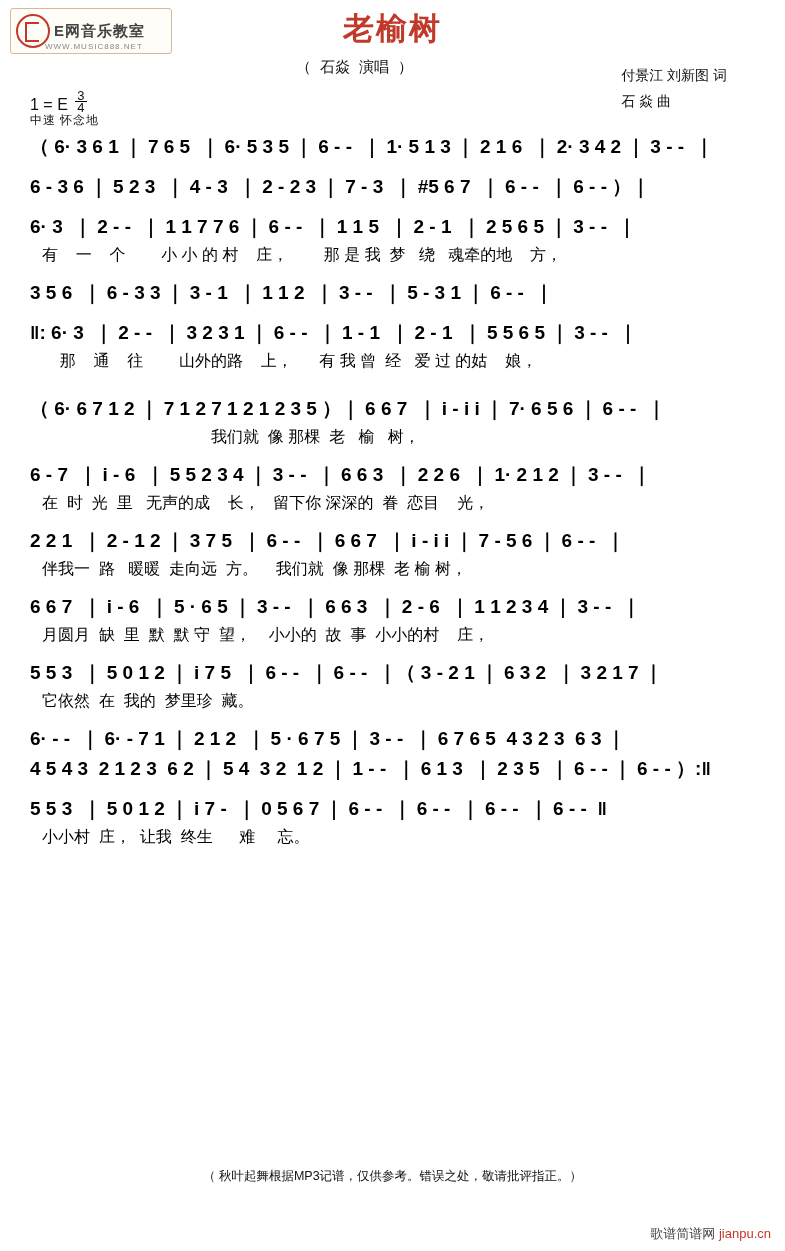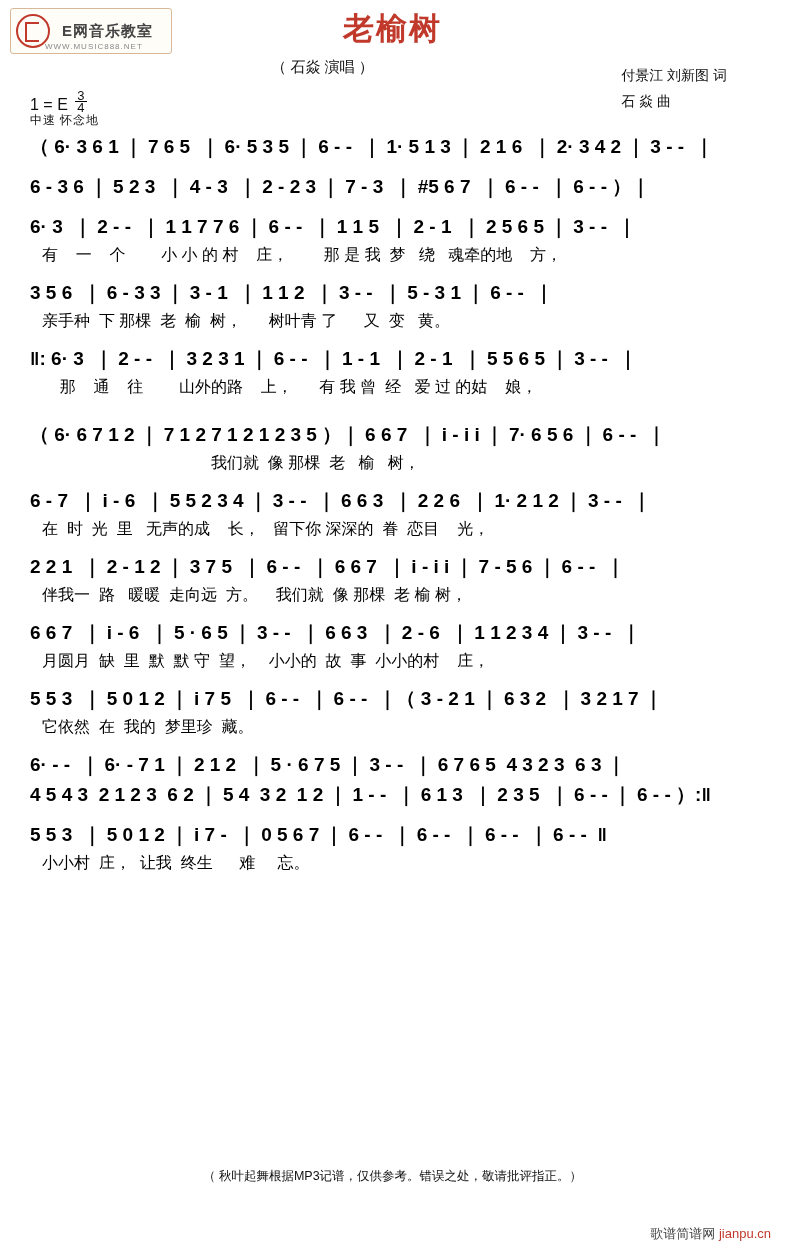--- a/index.html
+++ b/index.html
@@ -20,35 +20,35 @@
   .logo .mark{
     width:30px;height:30px;margin-left:5px;border-radius:50%;
     border:2px solid #c0392b;position:relative;flex:none;
   }
   .logo .mark:after{
     content:"";position:absolute;left:7px;top:6px;width:12px;height:16px;
     border-left:2px solid #c0392b;border-top:2px solid #c0392b;border-bottom:2px solid #c0392b;
   }
   .logo .ltext{
     font-family:"Liberation Sans",sans-serif;font-size:15px;font-weight:bold;
-    color:#444;margin-left:12px;letter-spacing:1px;
+    color:#444;margin-left:4px;letter-spacing:1px;
   }
   .logo .lsub{
     position:absolute;left:34px;bottom:2px;font-family:"Liberation Sans",sans-serif;
     font-size:8px;color:#888;letter-spacing:1px;
   }
   
   .title{
     position:absolute;left:0;top:8px;width:785px;text-align:center;
     font-family:"Liberation Sans",sans-serif;font-size:31px;font-weight:bold;
     color:#c0392b;letter-spacing:2px;
   }
   .singer{
     position:absolute;left:0;top:58px;width:645px;text-align:center;
-    font-family:Liberation Sans, sans-serif;font-size:15px;color:#111;
+    font-family:Liberation Mono, monospace;font-size:15px;color:#111;padding-left:32px;
   }
   .credits{
     position:absolute;right:58px;top:62px;text-align:left;
     font-family:"Liberation Sans",sans-serif;font-size:14px;line-height:26px;color:#111;
   }
   .credits .row2{letter-spacing:0;}
   
   .keysig{
     position:absolute;left:30px;top:90px;
     font-family:"Liberation Sans",sans-serif;font-size:16px;color:#111;
@@ -131,21 +131,20 @@
   <div class="gap"></div>
 
   <div class="line">
     <div class="notes">6· 3  ｜ 2 - -  ｜ 1 1 7 7 6 ｜ 6 - -  ｜ 1 1 5  ｜ 2 - 1  ｜ 2 5 6 5 ｜ 3 - -  ｜</div>
     <div class="lyric">有    一    个        小 小 的 村    庄，        那 是 我  梦   绕   魂牵的地    方，</div>
   </div>
   <div class="gap"></div>
 
   <div class="line">
     <div class="notes">3 5 6  ｜ 6 - 3 3 ｜ 3 - 1  ｜ 1 1 2  ｜ 3 - -  ｜ 5 - 3 1 ｜ 6 - -  ｜</div>
-    <div class="lyric">亲手种  下 那棵  老  榆  树，      树叶青 了      又  变   黄。</div>
   </div>
   <div class="gap"></div>
 
   <div class="line">
     <div class="notes">‖: 6· 3  ｜ 2 - -  ｜ 3 2 3 1 ｜ 6 - -  ｜ 1 - 1  ｜ 2 - 1  ｜ 5 5 6 5 ｜ 3 - -  ｜</div>
     <div class="lyric">    那    通    往        山外的路    上，      有 我 曾  经   爱 过 的姑    娘，</div>
   </div>
   <div class="gap"></div>
 
   <div class="line">

